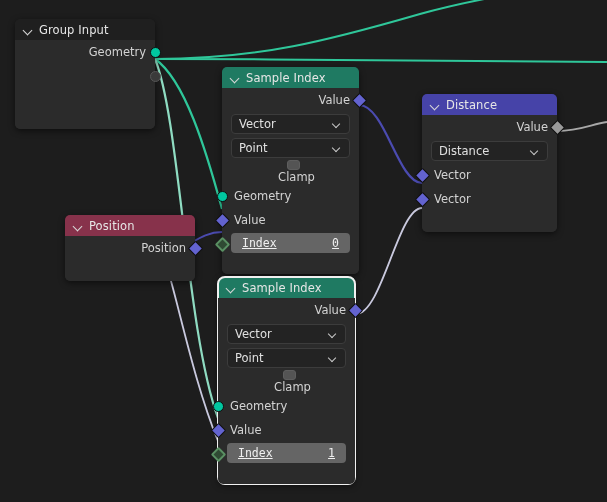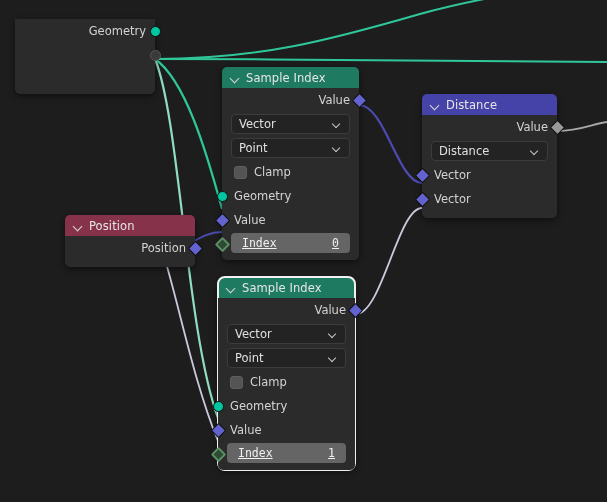--- a/index.html
+++ b/index.html
@@ -61,21 +61,21 @@
     transform: rotate(-45deg);
   }
   .node-title {
     font-size: 11.5px;
     color: #e6e6e6;
     letter-spacing: 0.1px;
     white-space: nowrap;
   }
   .node-body {
     position: relative;
-    padding-bottom: 7px;
+    padding-bottom: 21px;
     border-radius: 0 0 5px 5px;
     background: #2b2b2b;
   }
   .row {
     position: relative;
     height: 24px;
     display: flex;
     align-items: center;
     box-sizing: border-box;
   }
@@ -156,20 +156,21 @@
     border-left: 1.5px solid #c9c9c9;
     border-bottom: 1.5px solid #c9c9c9;
     transform: rotate(-45deg);
   }
   .checkrow {
     height: 24px;
     display: flex;
     align-items: center;
     padding-left: 12px;
     box-sizing: border-box;
+    flex-direction: column;
   }
   .checkbox {
     width: 13px;
     height: 13px;
     background: #545454;
     border: 1px solid #5e5e5e;
     border-radius: 3px;
     margin-right: 7px;
     box-sizing: border-box;
   }
@@ -215,20 +216,24 @@
     <path d="M 163,253 C 178,300 193,380 218,441" fill="none" stroke="#c9c9de" stroke-width="1.8"></path>
 
     <path d="M 359,105 C 385,105 398,183 422,183" fill="none" stroke="#4b4bb0" stroke-width="2.2"></path>
 
     <path d="M 356,314 C 382,314 398,208 422,208" fill="none" stroke="#c9c9de" stroke-width="1.8"></path>
 
     <path d="M 557,131 C 580,131 592,124 607,122" fill="none" stroke="#a8a8a8" stroke-width="2"></path>
   </svg>
 
   <div class="node" style="left:15px; top:19px; width:140px;">
+    <div class="node-header" style="background:#1f1f1f;">
+      <span class="chev"></span>
+      <span class="node-title">Group Input</span>
+    </div>
     <div class="node-body" style="height:68px;">
       <div class="row out">
         <span class="sock-label">Geometry</span>
         <span class="sock right sock-geo"></span>
       </div>
       <div class="row out">
         <span class="sock right sock-geo empty"></span>
       </div>
     </div>
   </div>

